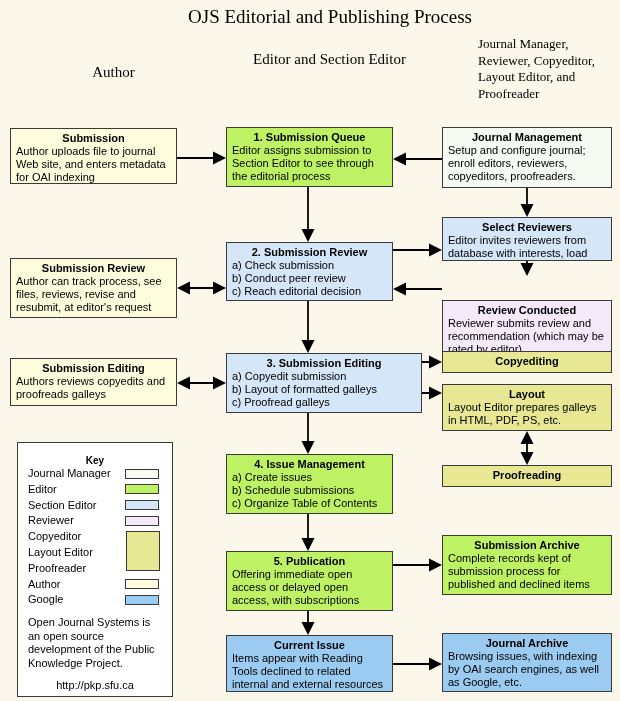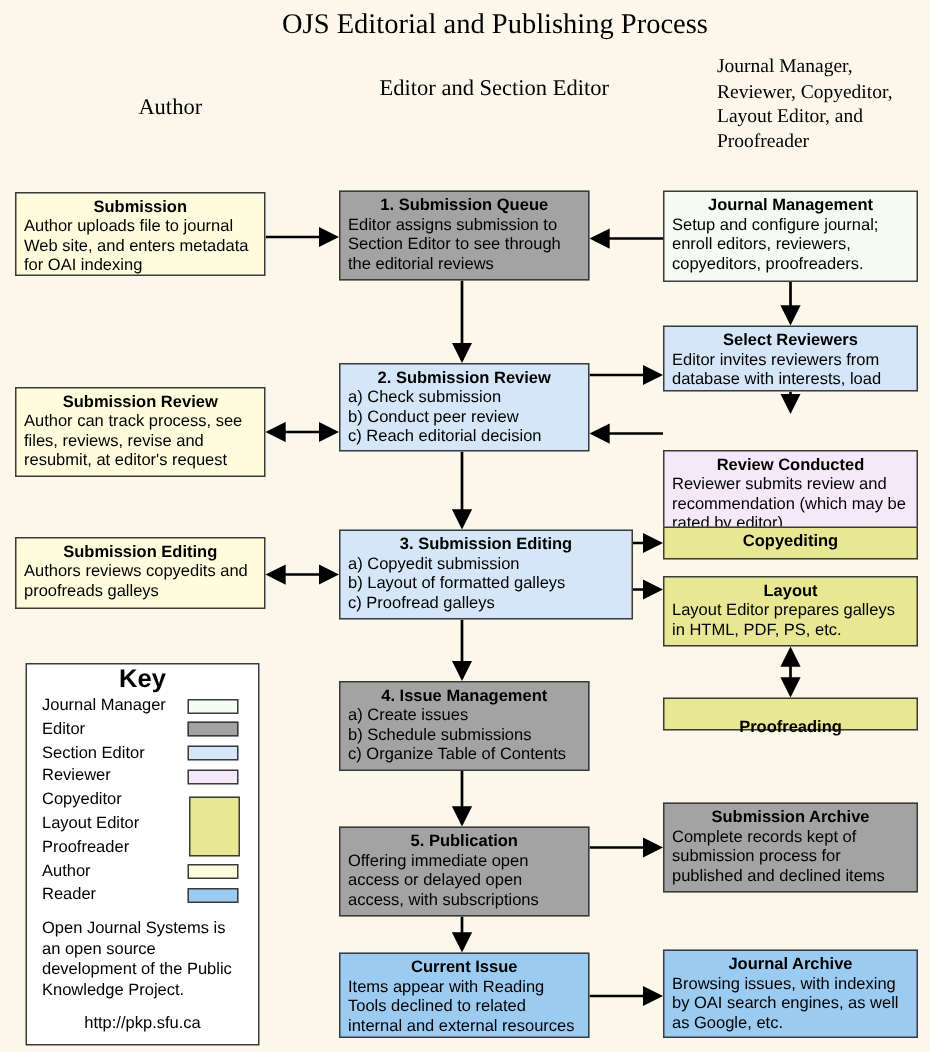--- a/index.html
+++ b/index.html
@@ -17,38 +17,38 @@
 
   .box{
     position:absolute;box-sizing:border-box;
     border:1.5px solid #3A3A3A;
     font-size:11px;line-height:13px;
     padding:3px 5px 2px 5px;
   }
   .bt{font-weight:bold;text-align:center;}
   .bb{white-space:pre-line;text-align:left;}
   .c-author{background:#FDFDDE}
-  .c-editor{background:#a3a3a3}
+  .c-editor{background:#bef264}
   .c-sected{background:#D4E6F7}
   .c-jm{background:#F5FBF2}
   .c-reviewer{background:#F3E9F9}
   .c-khaki{background:#E8E894}
   .c-reader{background:#9CCBF1}
 
   #arrows{position:absolute;left:0;top:0;pointer-events:none;}
   #arrows line{stroke:#000;stroke-width:1.8;}
   #arrows path{fill:#000;}
 
   
   #key{
     position:absolute;left:17px;top:442px;width:156px;height:255px;
     box-sizing:border-box;border:1.5px solid #3A3A3A;background:#FFFFFF;
     font-size:11px;
   }
-  #key .ktitle{font-weight:bold;text-align:center;margin-top:0;font-size:17px;}
+  #key .ktitle{font-weight:bold;text-align:center;margin-top:12px;font-size:10px;}
   .krow{position:relative;height:15.8px;padding-left:10px;line-height:15.8px;}
   .krow:first-of-type{margin-top:3px;}
   .kswatch{
     position:absolute;right:13px;top:2.5px;width:34px;height:10px;
     box-sizing:border-box;border:1.5px solid #3A3A3A;
   }
   #kswatch-big{
     position:absolute;left:108px;top:88px;width:34px;height:40px;
     box-sizing:border-box;border:1.5px solid #3A3A3A;background:#E8E894;
   }
@@ -97,21 +97,21 @@
   <div class="bt">Submission Review</div>
   <div class="bb">Author can track process, see files, reviews, revise and resubmit, at editor's request</div>
 </div>
 <div class="box c-author" style="left:10px;top:358px;width:167px;height:48px;">
   <div class="bt">Submission Editing</div>
   <div class="bb">Authors reviews copyedits and proofreads galleys</div>
 </div>
 
 <div class="box c-editor" style="left:226px;top:127px;width:167px;height:60px;">
   <div class="bt">1. Submission Queue</div>
-  <div class="bb">Editor assigns submission to Section Editor to see through the editorial reviews</div>
+  <div class="bb">Editor assigns submission to Section Editor to see through the editorial process</div>
 </div>
 <div class="box c-sected" style="left:226px;top:242px;width:167px;height:59px;">
   <div class="bt">2. Submission Review</div>
   <div class="bb">a) Check submission
 b) Conduct peer review
 c) Reach editorial decision</div>
 </div>
 <div class="box c-sected" style="left:226px;top:353px;width:196px;height:60px;">
   <div class="bt">3. Submission Editing</div>
   <div class="bb">a) Copyedit submission
@@ -145,21 +145,21 @@
   <div class="bt">Review Conducted</div>
   <div class="bb">Reviewer submits review and recommendation (which may be rated by editor)</div>
 </div>
 <div class="box c-khaki" style="left:442px;top:351px;width:170px;height:22px;padding-top:3px;">
   <div class="bt">Copyediting</div>
 </div>
 <div class="box c-khaki" style="left:442px;top:384px;width:170px;height:47px;">
   <div class="bt">Layout</div>
   <div class="bb">Layout Editor prepares galleys in HTML, PDF, PS, etc.</div>
 </div>
-<div class="box c-khaki" style="left:442px;top:465px;width:170px;height:22px;padding-top:13px;">
+<div class="box c-khaki" style="left:442px;top:465px;width:170px;height:22px;padding-top:3px;">
   <div class="bt">Proofreading</div>
 </div>
 <div class="box c-editor" style="left:442px;top:535px;width:170px;height:60px;">
   <div class="bt">Submission Archive</div>
   <div class="bb">Complete records kept of submission process for published and declined items</div>
 </div>
 <div class="box c-reader" style="left:442px;top:633px;width:170px;height:59px;">
   <div class="bt">Journal Archive</div>
   <div class="bb">Browsing issues, with indexing by OAI search engines, as well as Google, etc.</div>
 </div>
@@ -190,18 +190,18 @@
   </div>
   <div class="krow">
     <span>Proofreader</span>
   </div>
   <div id="kswatch-big"></div>
   <div class="krow">
     <span>Author</span>
     <span class="kswatch c-author"></span>
   </div>
   <div class="krow">
-    <span>Reader</span>
+    <span>Google</span>
     <span class="kswatch c-reader"></span>
   </div>
   <div id="key-note">Open Journal Systems is an open source development of the Public Knowledge Project.</div>
   <div id="key-url">http://pkp.sfu.ca</div>
 </div>
 
 </body></html>

